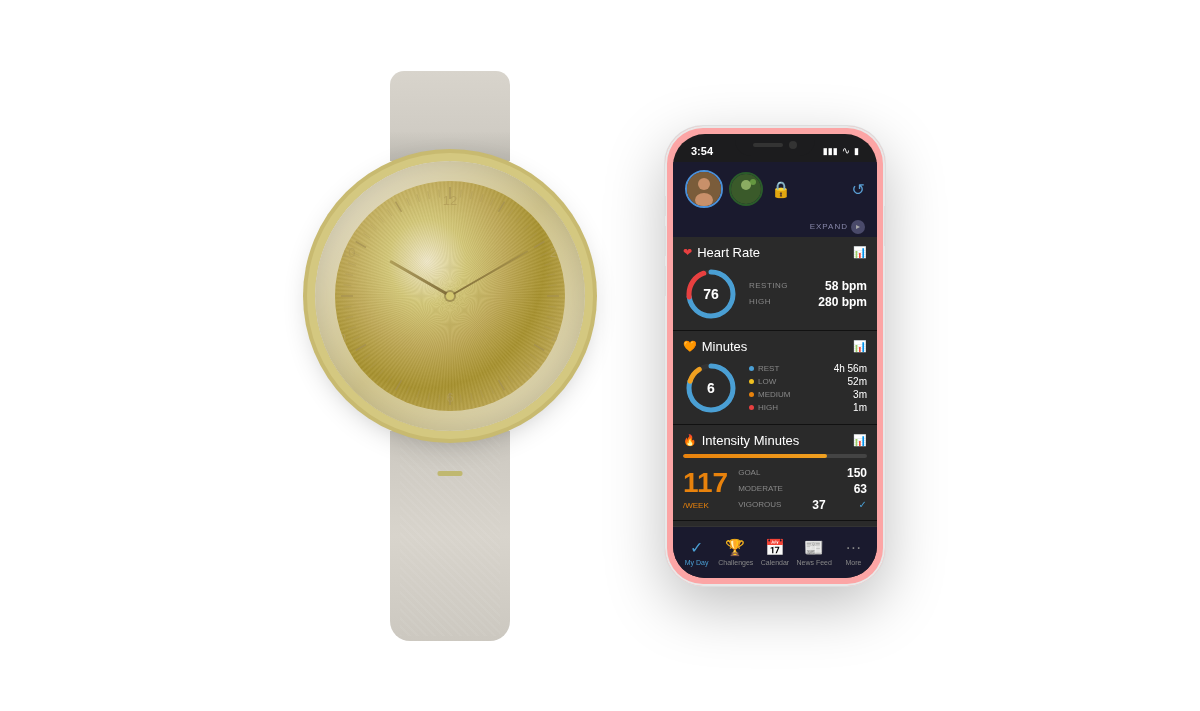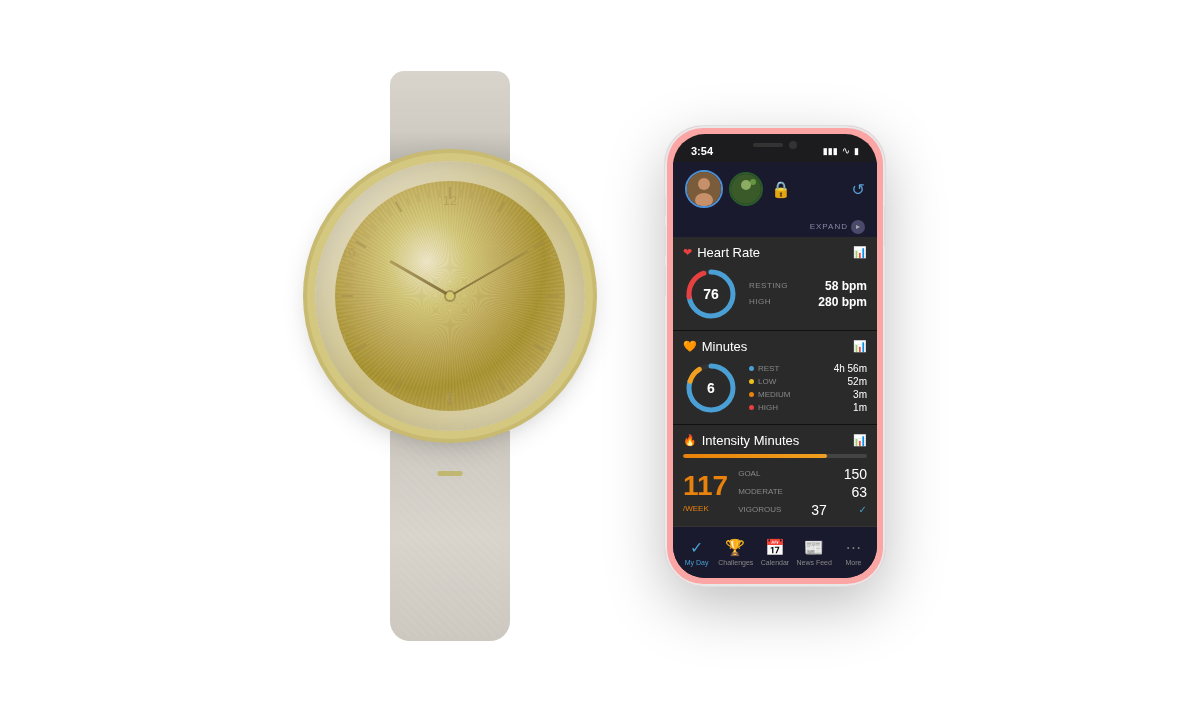--- a/index.html
+++ b/index.html
@@ -561,22 +561,22 @@
       justify-content: space-between;
       align-items: center;
       text-align: center;
     }
     .intensity-stat-label {
       font-size: 8px;
       color: #888;
       text-transform: uppercase;
     }
     .intensity-stat-value {
-      font-size: 14px;
-      font-weight: 400;
+      font-size: 12px;
+      font-weight: 700;
       color: #fff;
     }
     .intensity-check {
       color: #4a9fd4;
       font-size: 10px;
       margin-left: 2px;
     }
 
     
     .steps-card {

